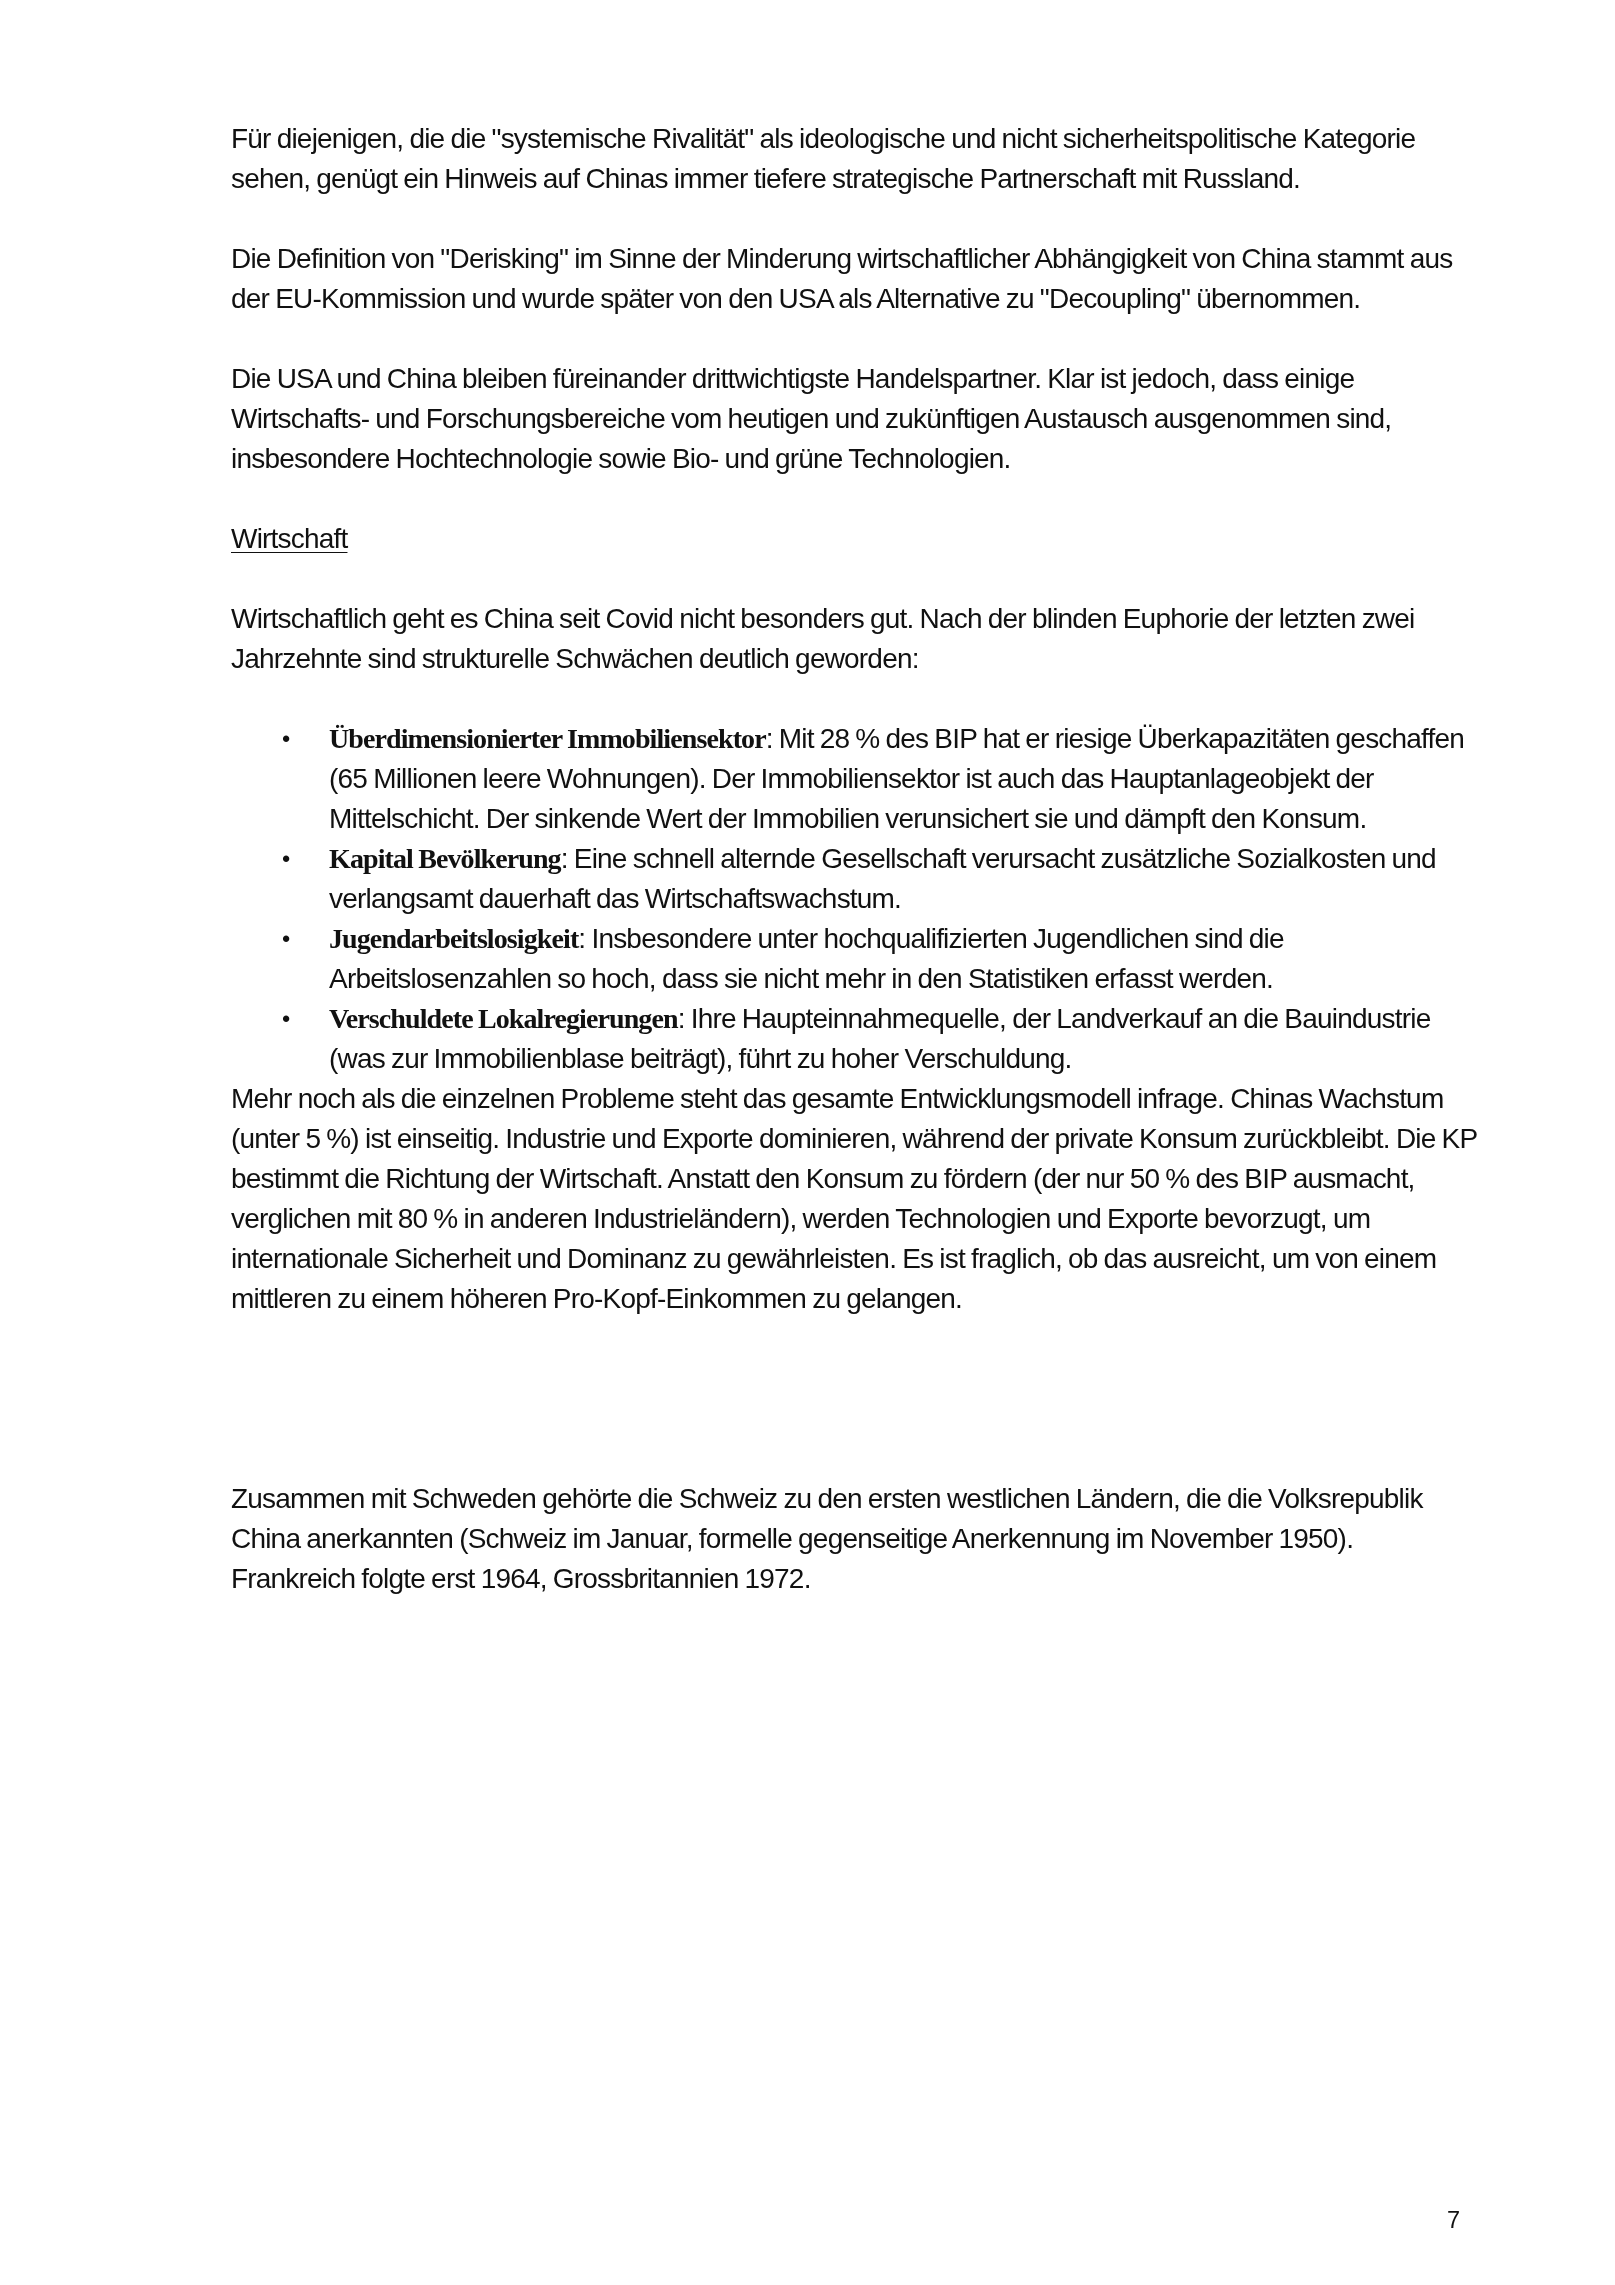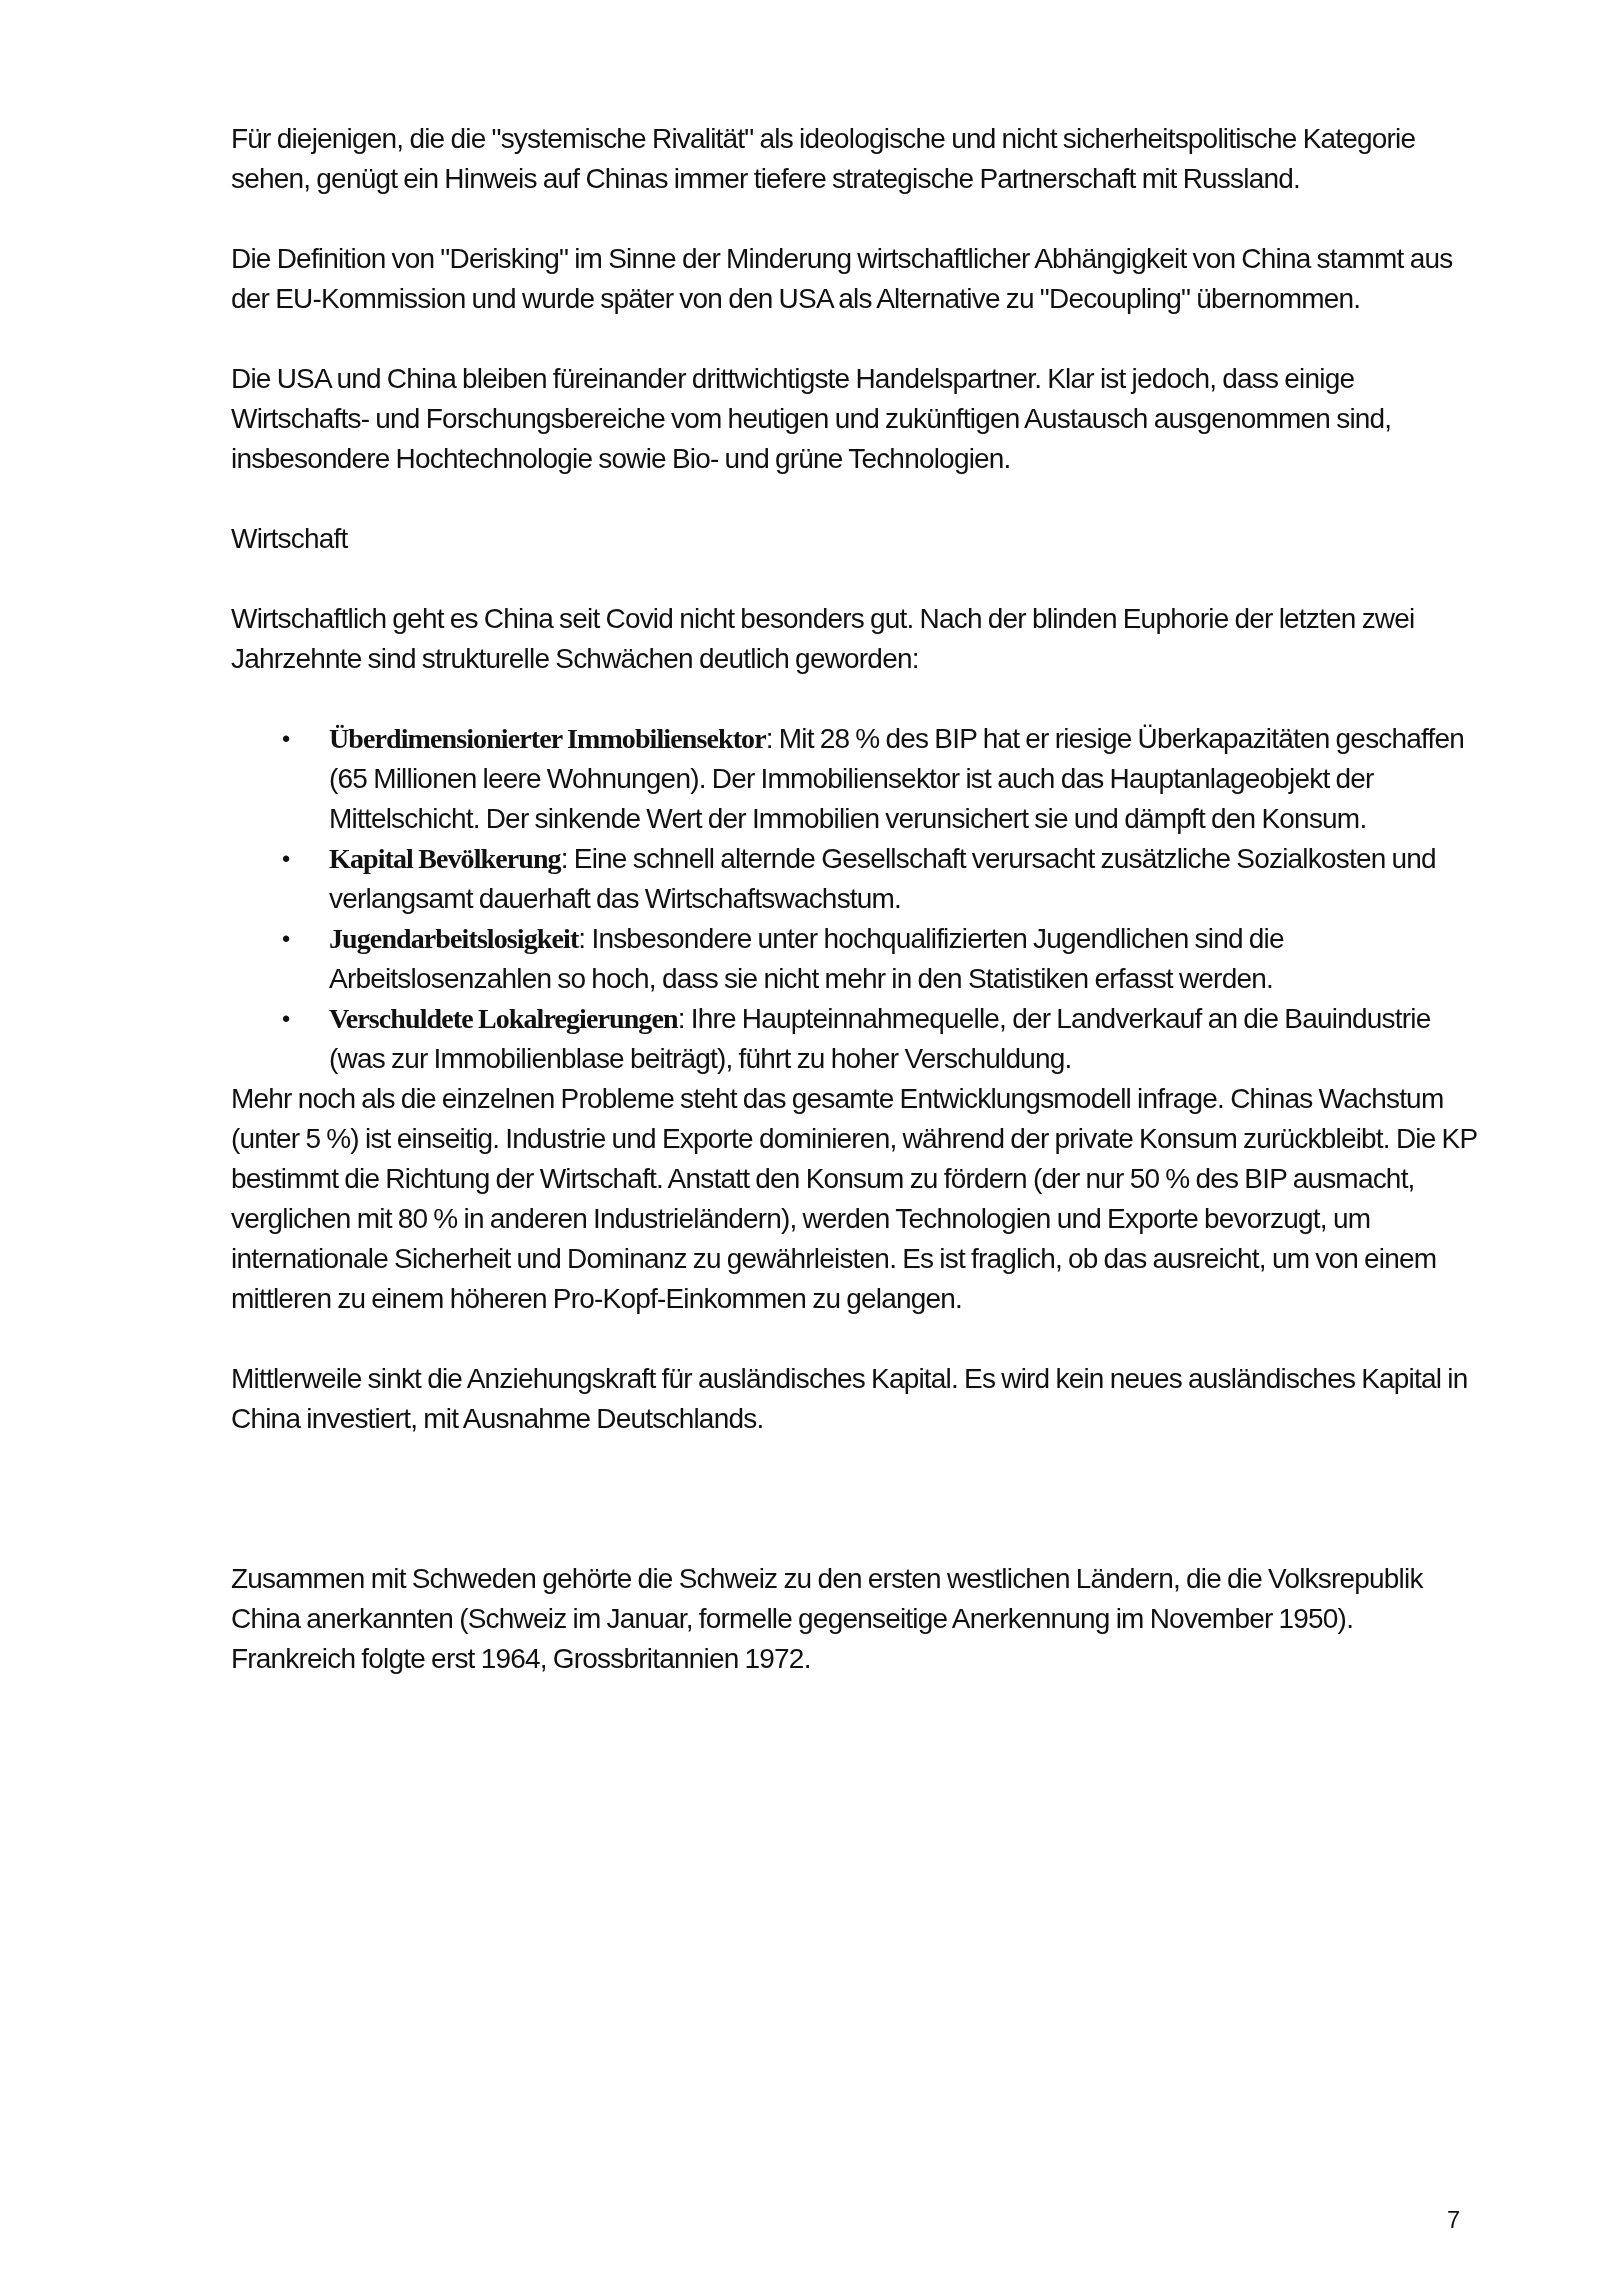--- a/index.html
+++ b/index.html
@@ -5,21 +5,21 @@
     html, body { margin: 0; padding: 0; background: #ffffff; }
     body { width: 1616px; height: 2285px; position: relative; overflow: hidden; }
     .page {
       position: absolute; left: 231px; top: 119px; width: 1248px;
       font-family: "Liberation Sans", sans-serif;
       font-size: 28px; line-height: 40px; color: #111111;
       letter-spacing: -0.8px; word-spacing: -0.9px;
     }
     p { margin: 0; }
     .gap { height: 40px; }
-    .heading { text-decoration-thickness: 0.9px; text-underline-offset: 3.6px; }
+    .heading { text-decoration: underline; text-decoration-thickness: 0.9px; text-underline-offset: 3.6px; }
     ul { margin: 0; padding: 0; list-style: none; }
     li { position: relative; padding-left: 98px; }
     li .bullet { position: absolute; left: 51px; top: 0; font-size: 23.5px; }
     b { font-weight: bold; letter-spacing: -0.9px; font-family: Liberation Serif, serif; }
     .page-number {
       position: absolute; left: 1447px; top: 2207px;
       font-family: "Liberation Sans", sans-serif; font-size: 23.5px; color: #111;
     }
   </style>
 </head>
@@ -48,21 +48,20 @@
     <li>
       <span class="bullet">•</span><b>Jugendarbeitslosigkeit</b><span>: Insbesondere unter hochqualifizierten Jugendlichen sind die Arbeitslosenzahlen so hoch, dass sie nicht mehr in den Statistiken erfasst werden.</span>
     </li>
     <li>
       <span class="bullet">•</span><b>Verschuldete Lokalregierungen</b><span>: Ihre Haupteinnahmequelle, der Landverkauf an die Bauindustrie (was zur Immobilienblase beiträgt), führt zu hoher Verschuldung.</span>
     </li>
   </ul>
 
   <p>Mehr noch als die einzelnen Probleme steht das gesamte Entwicklungsmodell infrage. Chinas Wachstum (unter 5 %) ist einseitig. Industrie und Exporte dominieren, während der private Konsum zurückbleibt. Die KP bestimmt die Richtung der Wirtschaft. Anstatt den Konsum zu fördern (der nur 50 % des BIP ausmacht, verglichen mit 80 % in anderen Industrieländern), werden Technologien und Exporte bevorzugt, um internationale Sicherheit und Dominanz zu gewährleisten. Es ist fraglich, ob das ausreicht, um von einem mittleren zu einem höheren Pro-Kopf-Einkommen zu gelangen.</p>
   <div class="gap"></div>
-  <p>Mittlerweile sinkt die Anziehungskraft für ausländisches Kapital. Es wird kein neues ausländisches Kapital in China investiert, mit Ausnahme Deutschlands.</p>
   <div class="gap"></div>
 
   <div class="gap"></div>
   <div class="gap"></div>
   <p>Zusammen mit Schweden gehörte die Schweiz zu den ersten westlichen Ländern, die die Volksrepublik China anerkannten (Schweiz im Januar, formelle gegenseitige Anerkennung im November 1950). Frankreich folgte erst 1964, Grossbritannien 1972.</p>
   <div class="gap"></div>
 </div>
 
 <div class="page-number">7</div>
 

